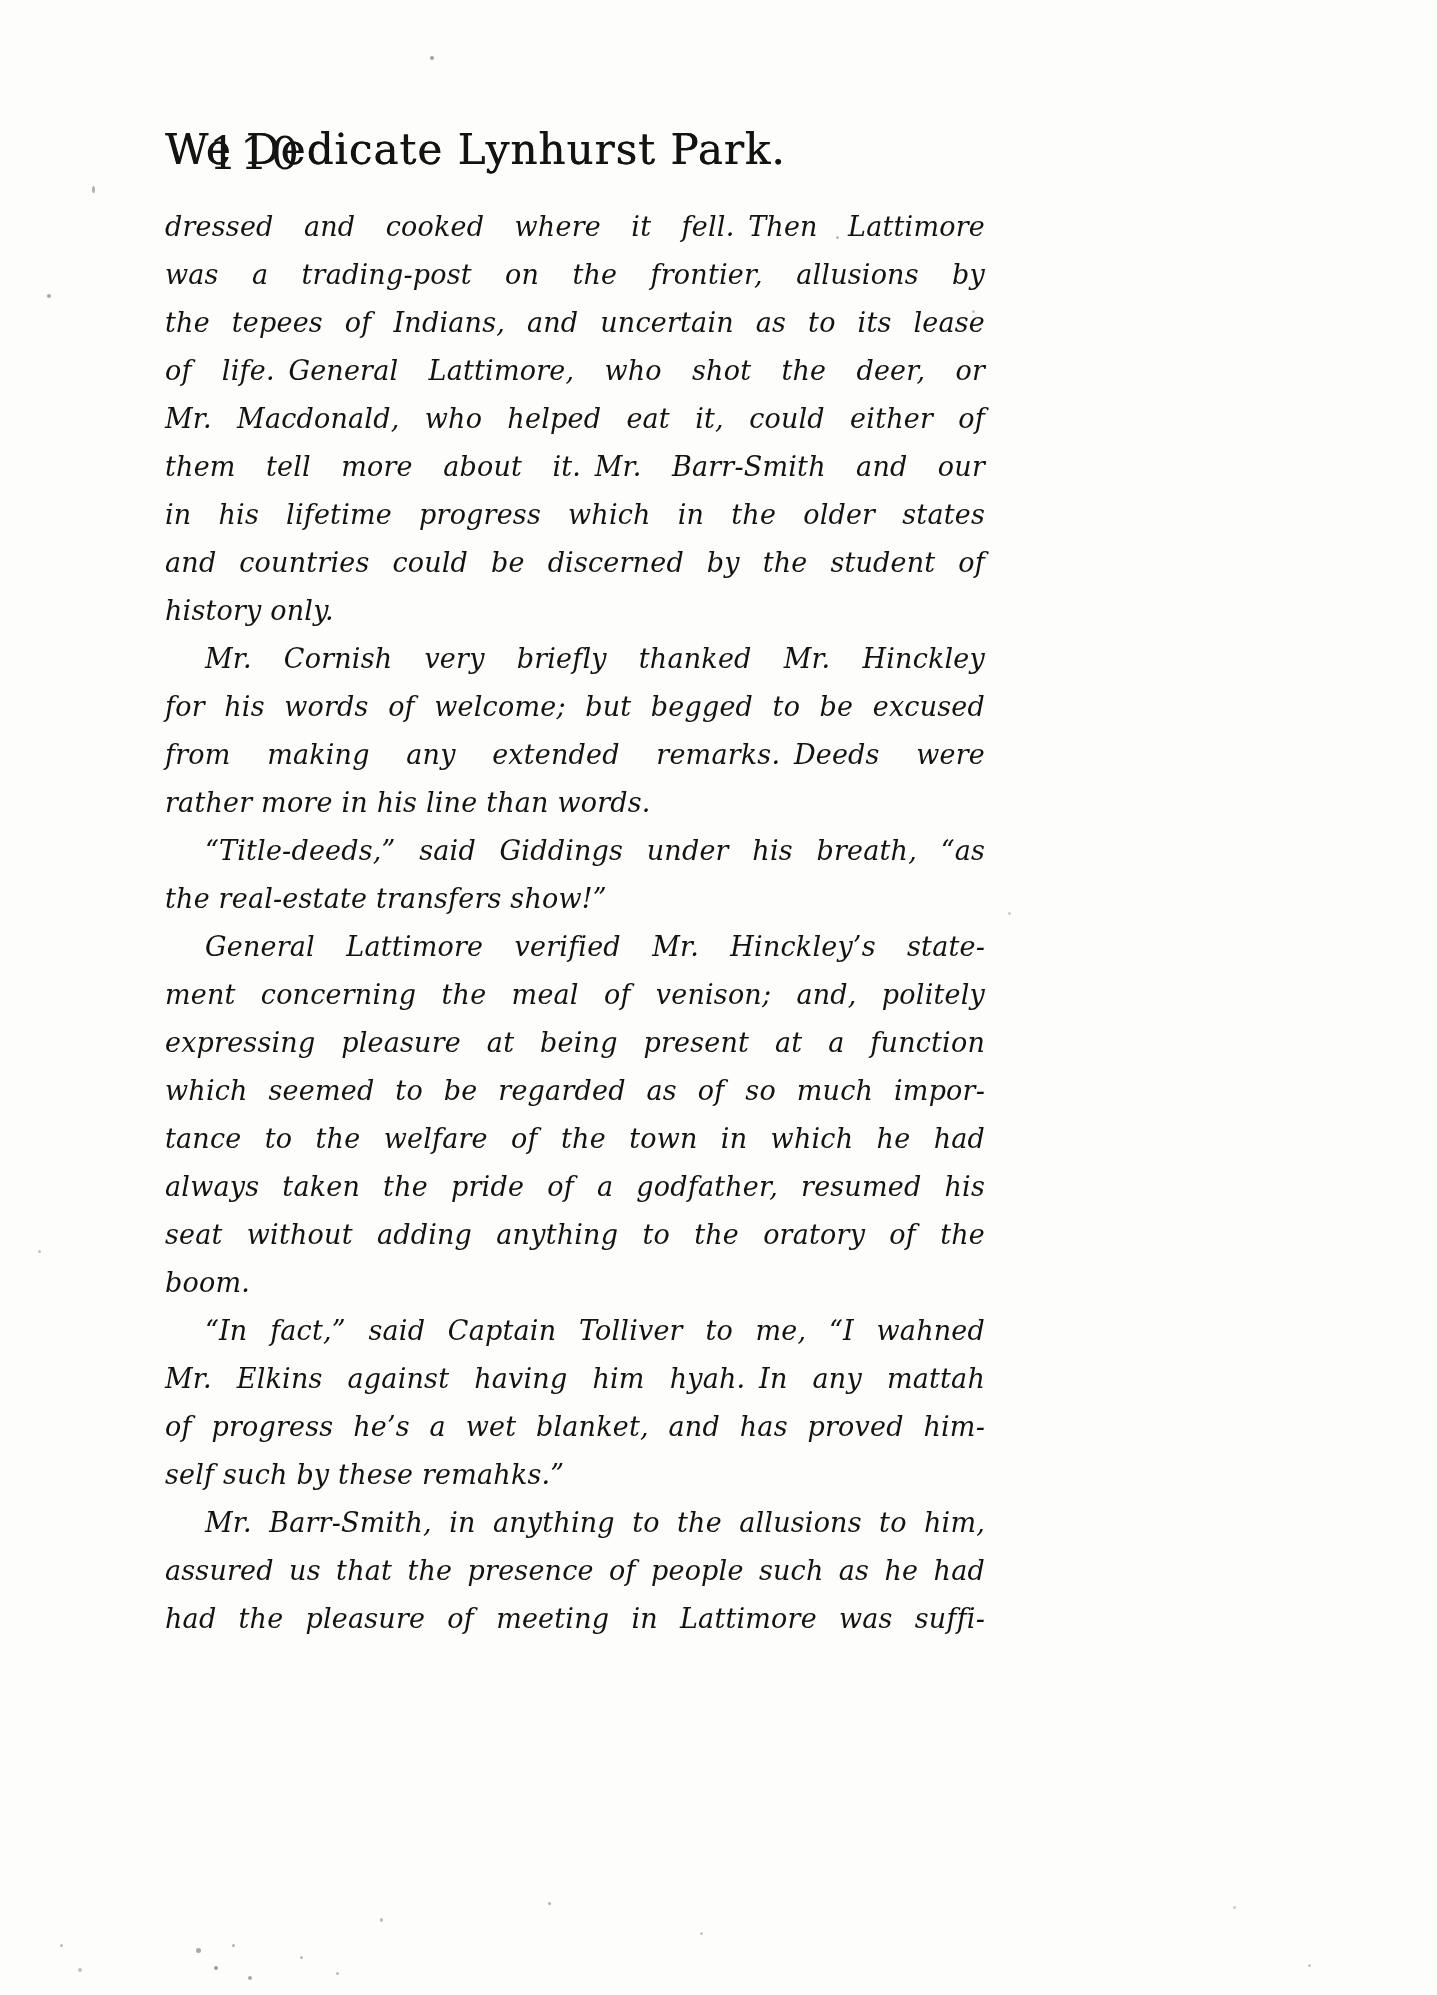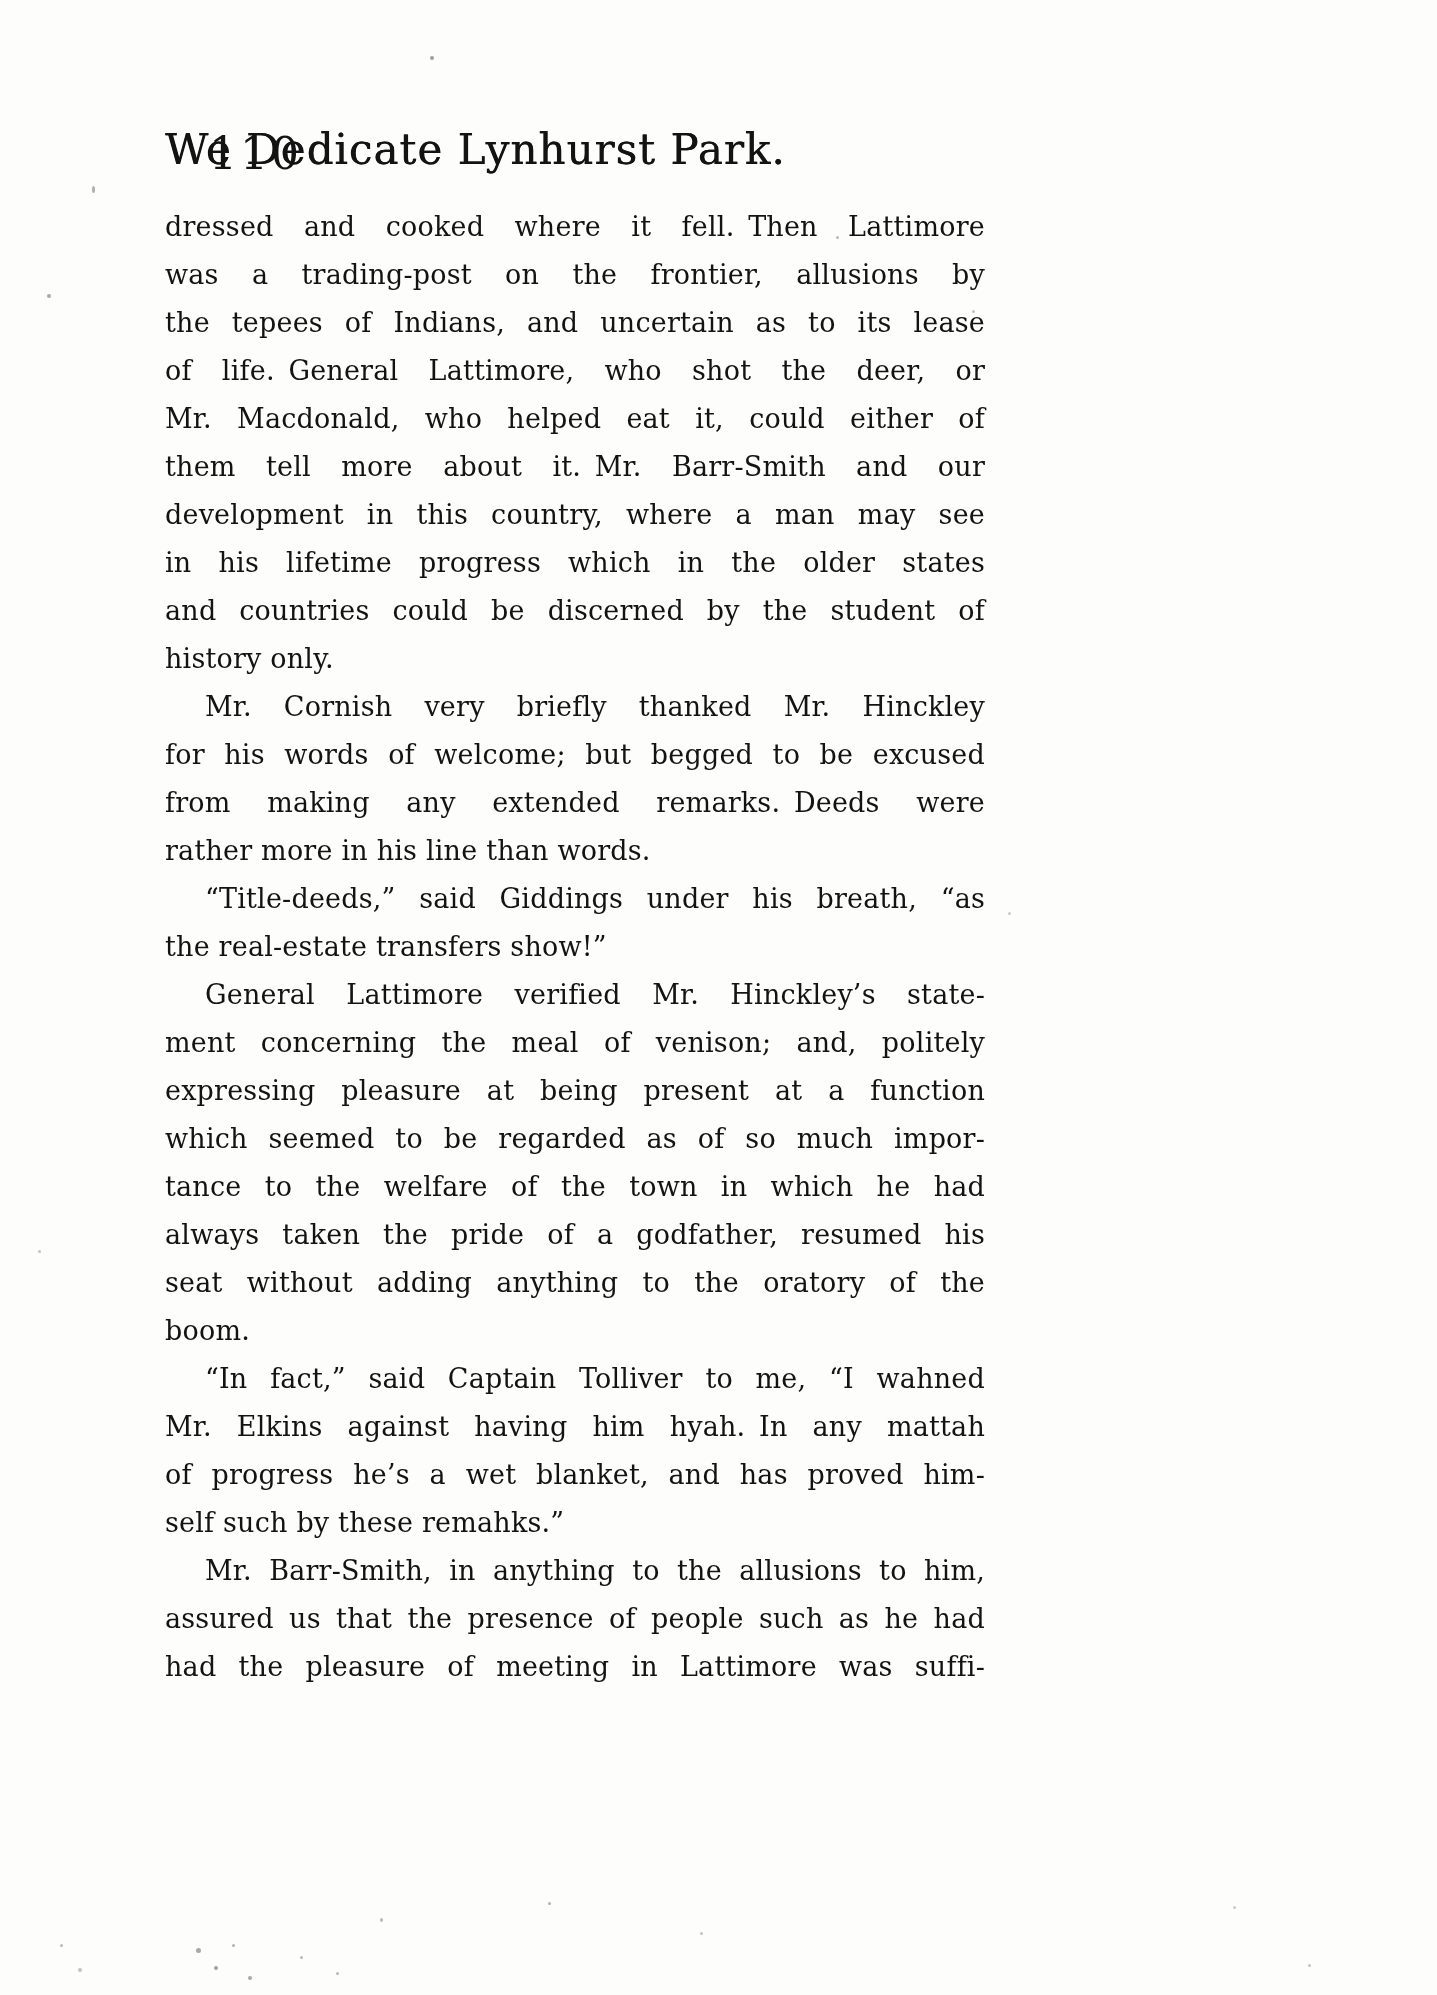--- a/index.html
+++ b/index.html
@@ -34,20 +34,21 @@
     line-height: 64px;
     font-weight: 400;
     letter-spacing: 1px;
     text-shadow: 0.4px 0 0 currentColor;
   }
   .text-block {
     position: absolute;
     top: 203px;
     left: 165px;
     width: 820px;
+    font-style: italic;
   }
   .para { margin: 0; }
   .line {
     font-size: 27px;
     line-height: 48px;
     height: 48px;
     text-align: justify;
     text-align-last: justify;
     letter-spacing: 0.2px;
   }
@@ -72,21 +73,20 @@
   </div>
 
   <div class="text-block">
       <div class="para">
         <div class="line">dressed and cooked where it fell. Then Lattimore</div>
         <div class="line">was a trading-post on the frontier, allusions by</div>
         <div class="line">the tepees of Indians, and uncertain as to its lease</div>
         <div class="line">of life. General Lattimore, who shot the deer, or</div>
         <div class="line">Mr. Macdonald, who helped eat it, could either of</div>
         <div class="line">them tell more about it. Mr. Barr-Smith and our</div>
-        <div class="line">development in this country, where a man may see</div>
         <div class="line">in his lifetime progress which in the older states</div>
         <div class="line">and countries could be discerned by the student of</div>
         <div class="line last">history only.</div>
       </div>
       <div class="para indent">
         <div class="line">Mr. Cornish very briefly thanked Mr. Hinckley</div>
         <div class="line">for his words of welcome; but begged to be excused</div>
         <div class="line">from making any extended remarks. Deeds were</div>
         <div class="line last">rather more in his line than words.</div>
       </div>

